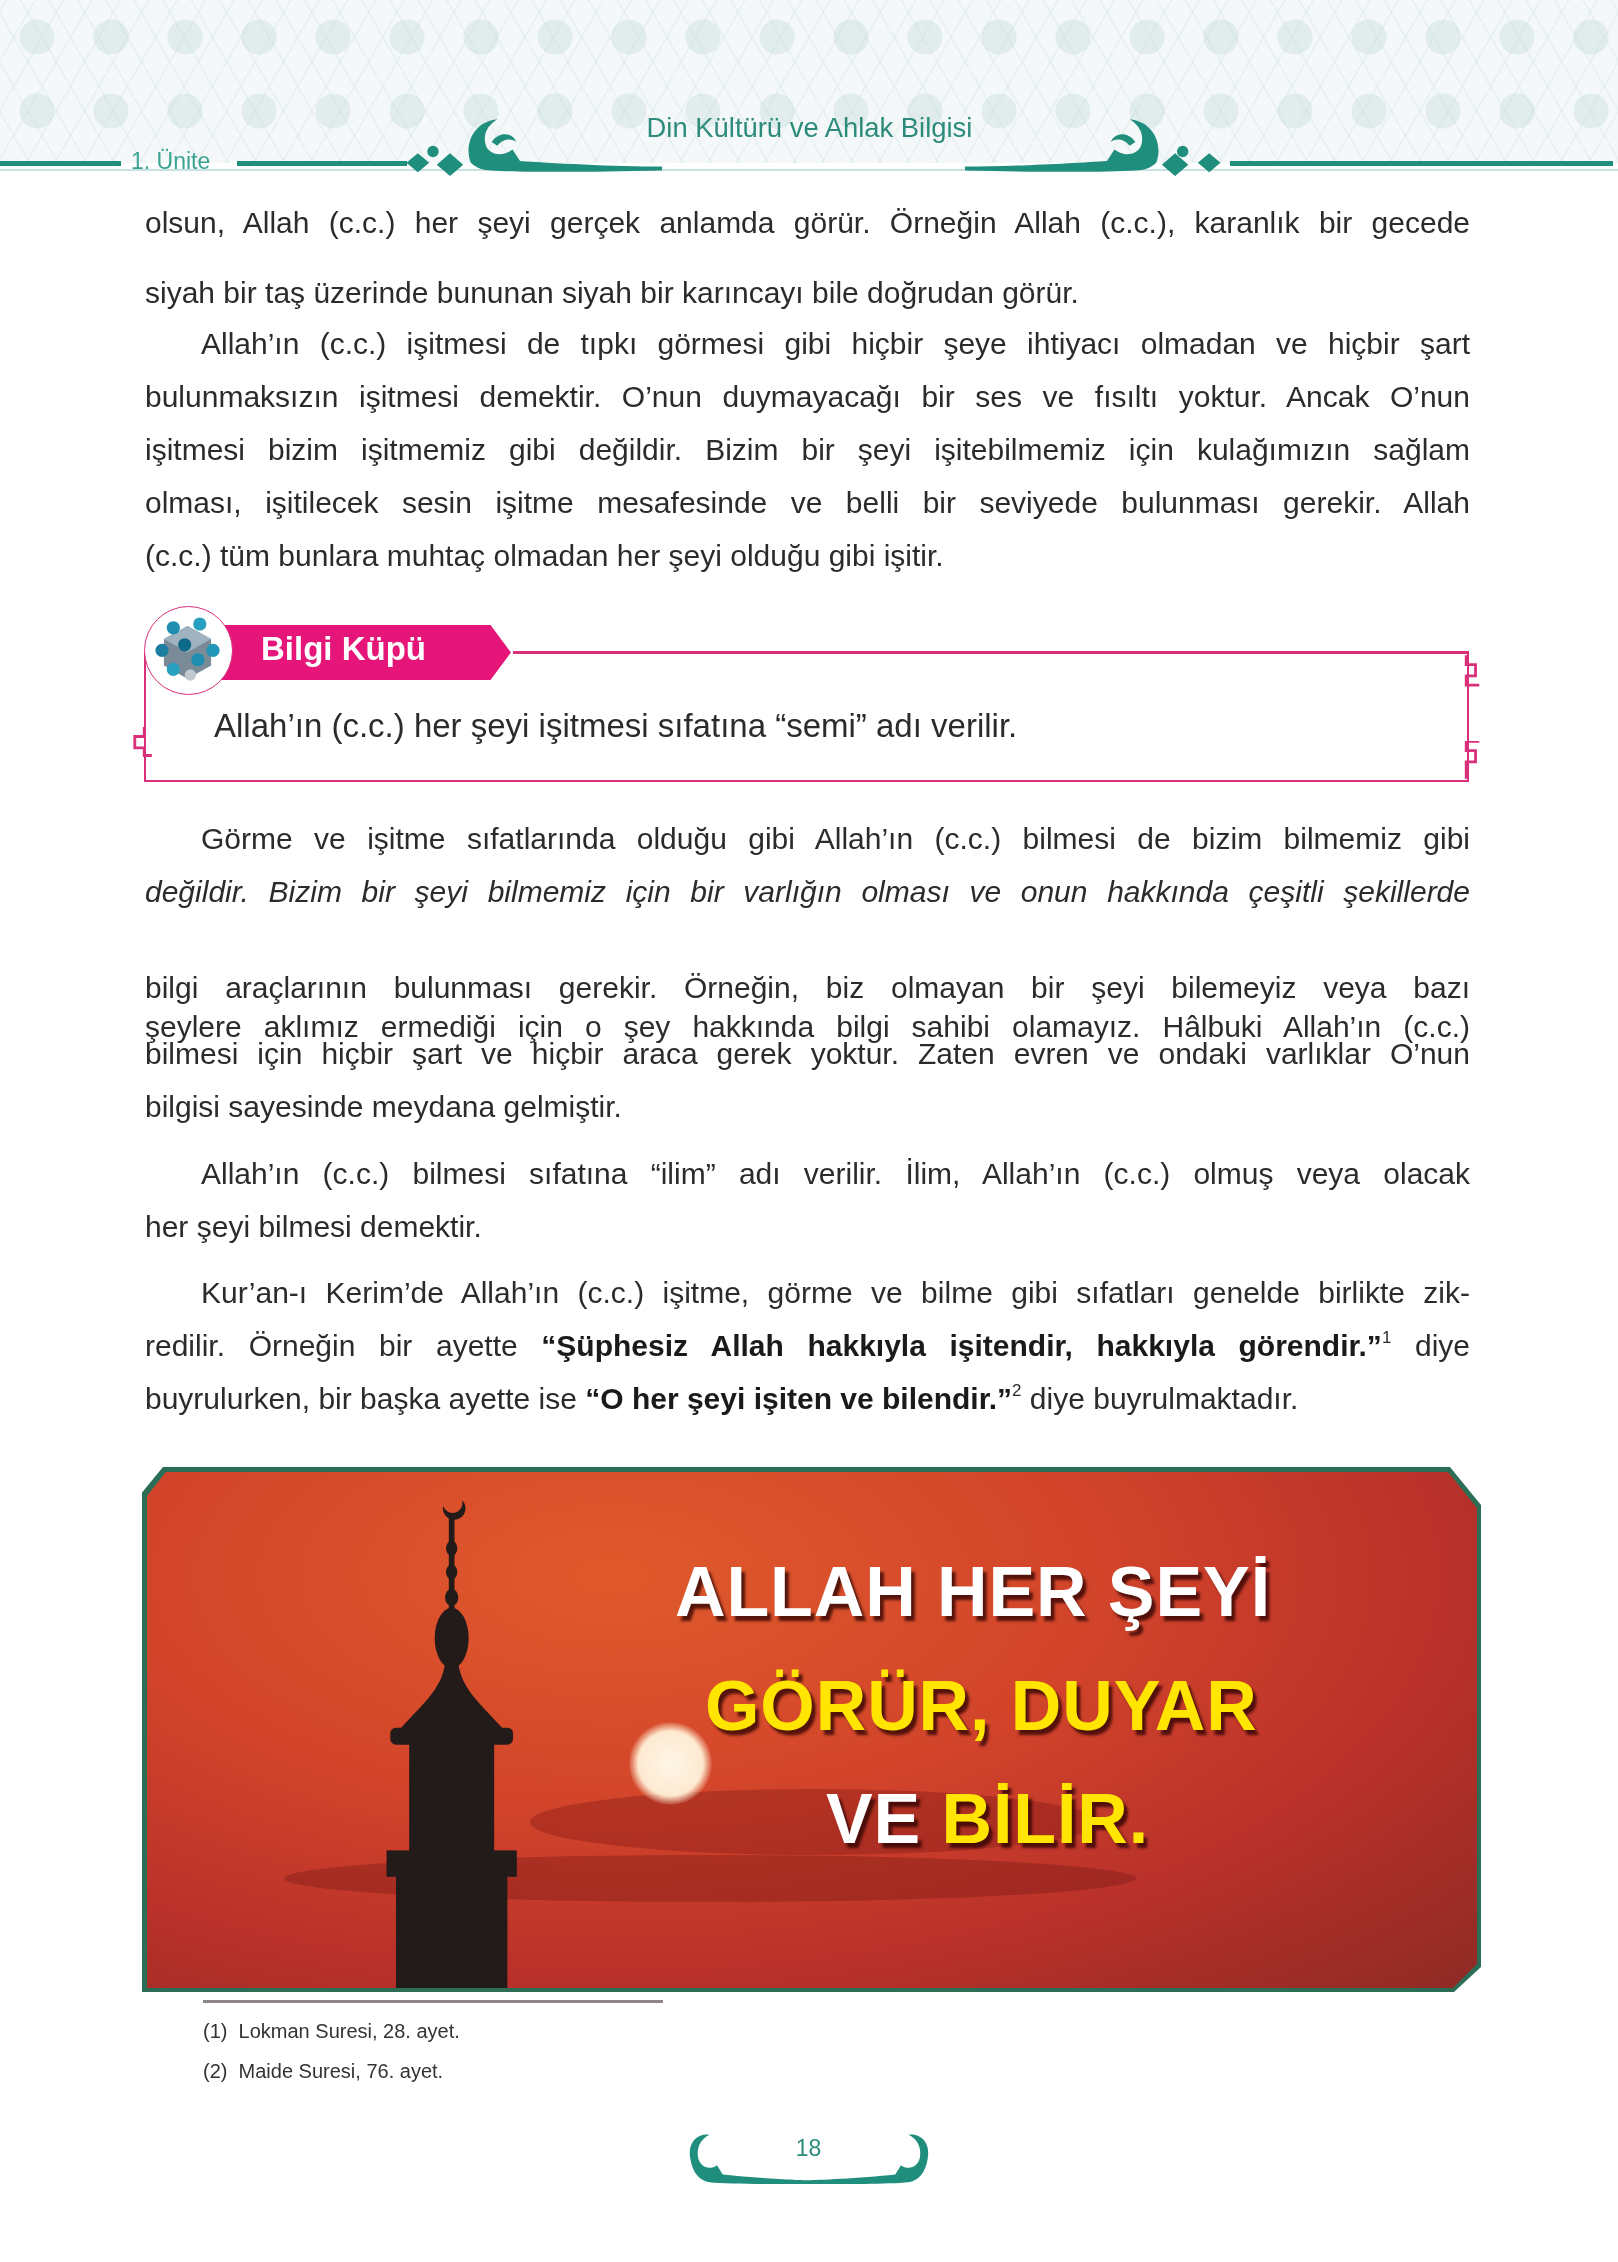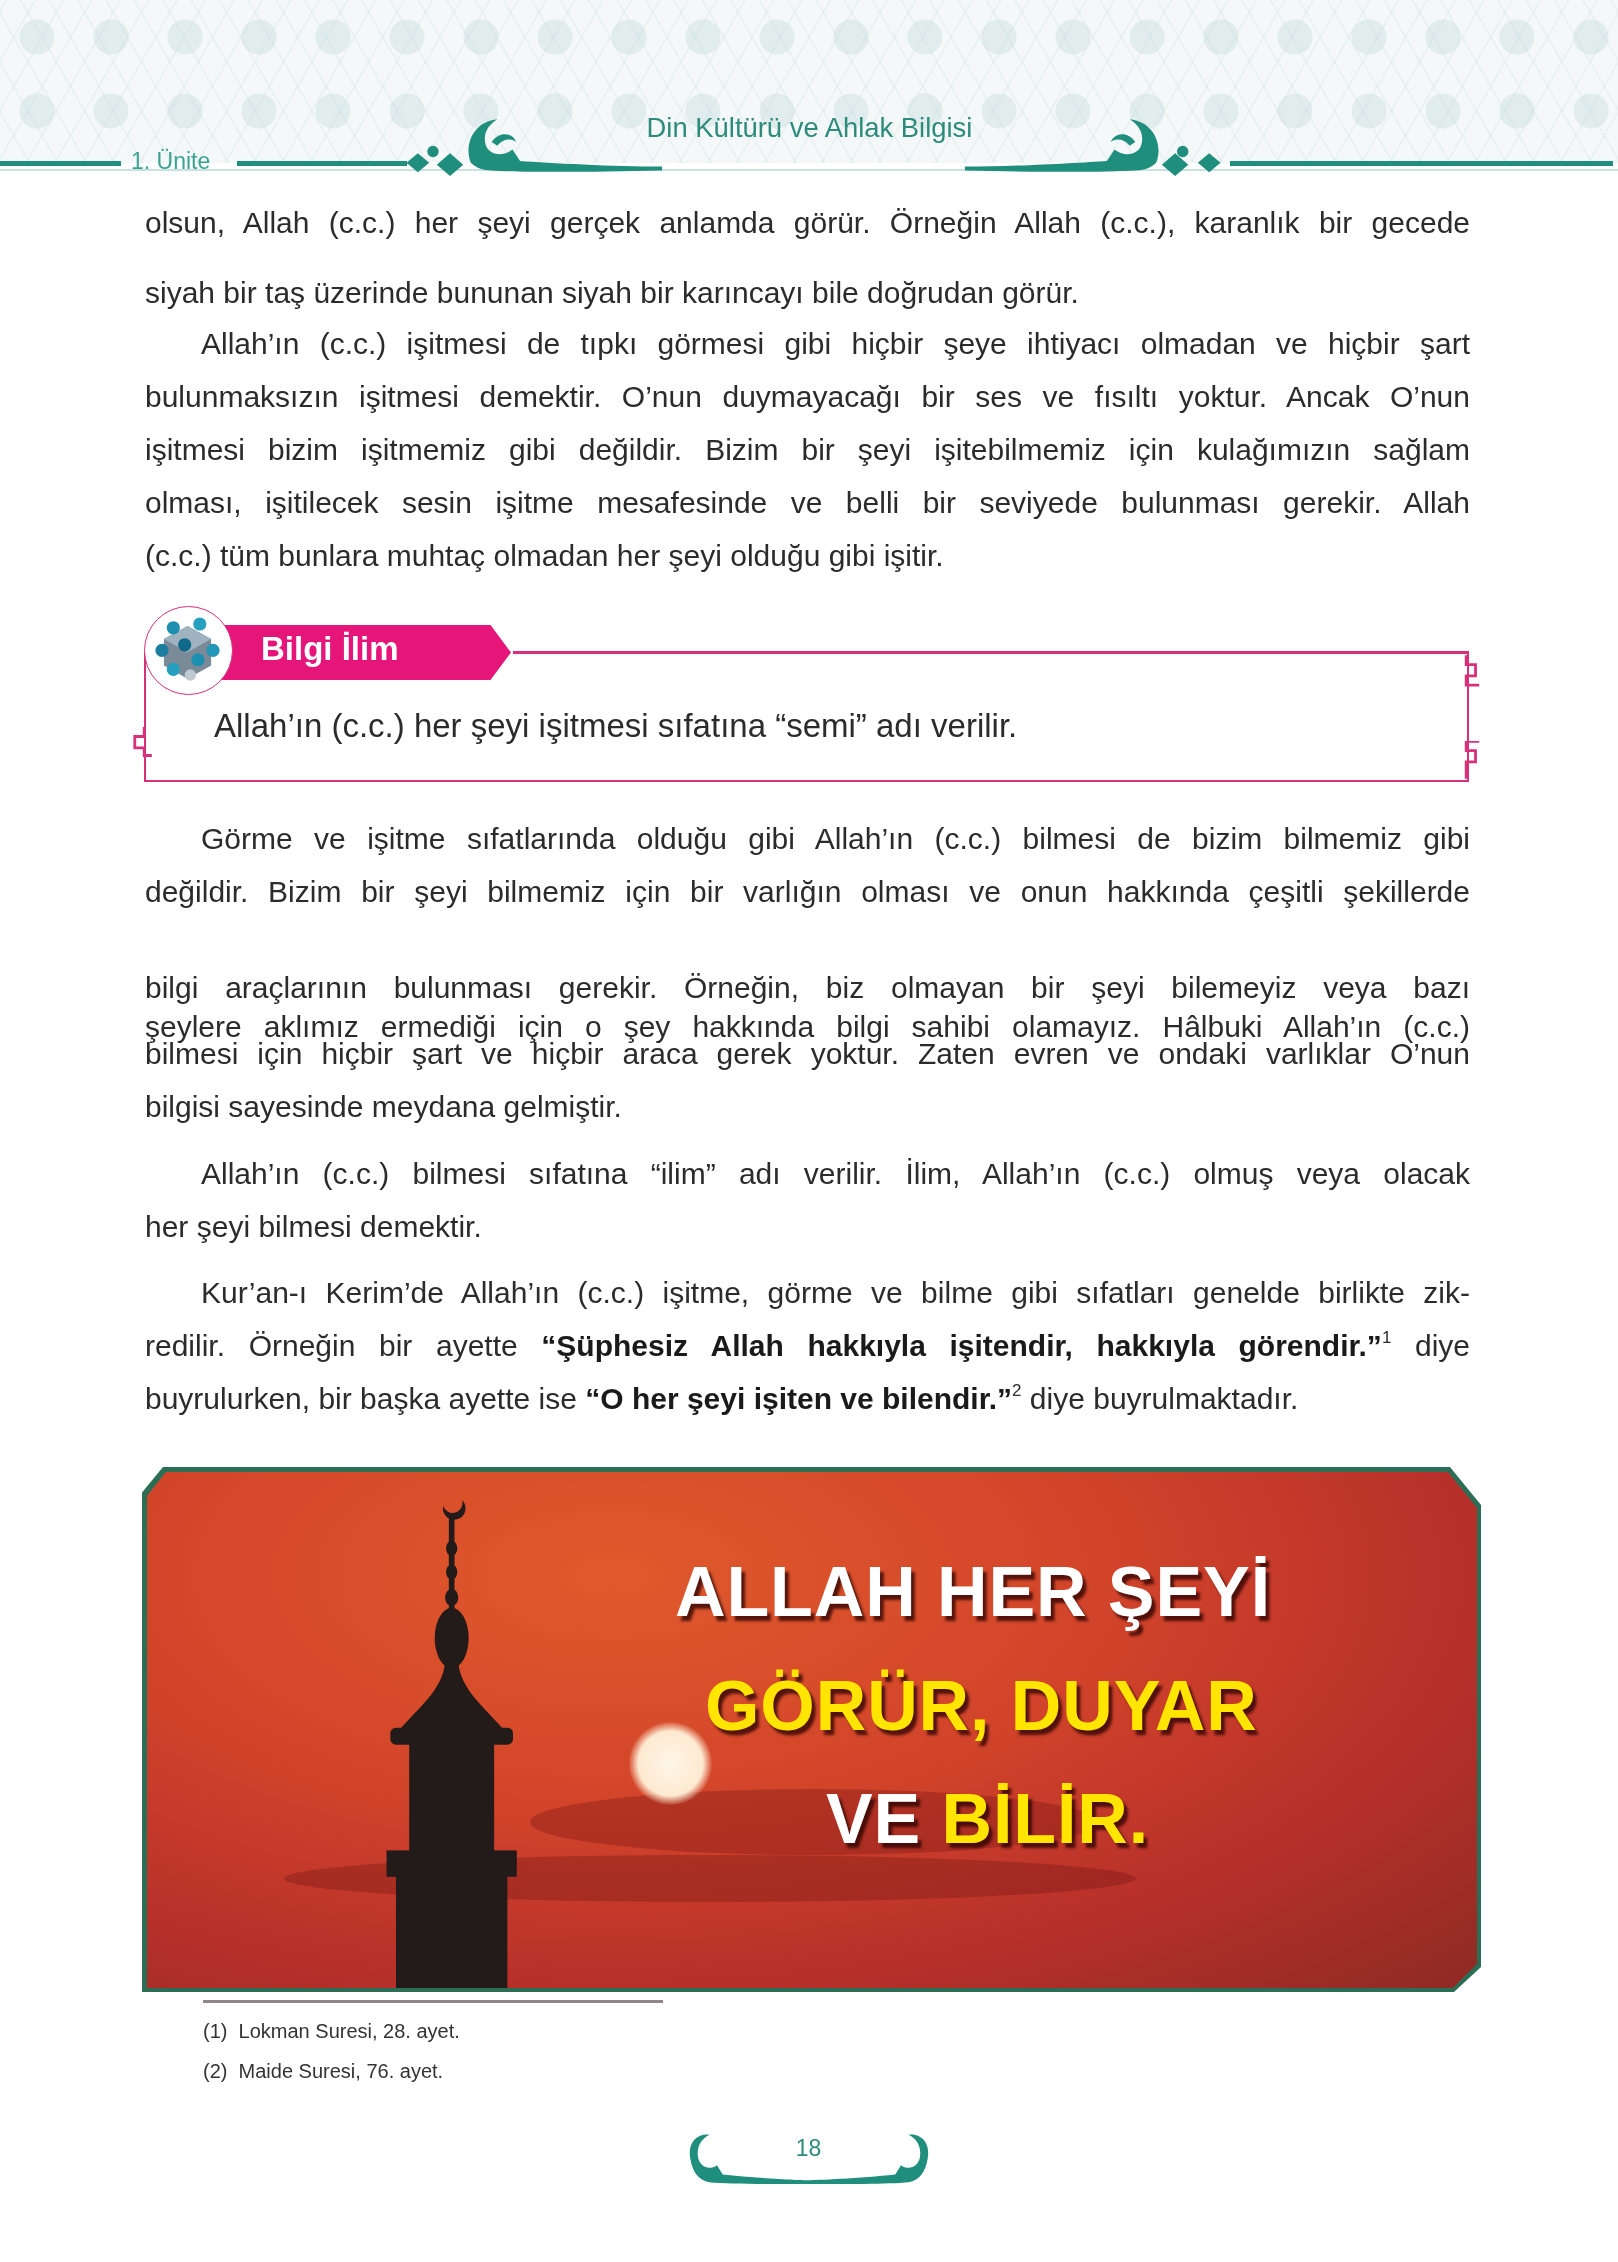--- a/index.html
+++ b/index.html
@@ -87,39 +87,39 @@
     <path d="M14,0 V10 H4 V22 H14 V30 H22" fill="none" stroke="#d9307a" stroke-width="3"></path>
   </svg>
   <svg style="position:absolute;left:1311px;top:3.8px;" width="28" height="38" viewBox="0 0 30 40">
     <path d="M12,0 V10 H22 V22 H12 V32 H26" fill="none" stroke="#d9307a" stroke-width="3"></path>
   </svg>
   <svg style="position:absolute;left:1311px;top:90px;" width="28" height="38" viewBox="0 0 30 40">
     <path d="M26,0 H12 V10 H22 V22 H12 V40" fill="none" stroke="#d9307a" stroke-width="3"></path>
   </svg>
 </div>
 <div class="tab"></div>
-<div class="tab-label">Bilgi İlim</div>
+<div class="tab-label">Bilgi Küpü</div>
 <div class="cube">
   <svg width="85" height="85" viewBox="0 0 90 90">
     <polygon points="45,20 70,34 70,62 45,76 20,62 20,34" fill="#7a8a96"></polygon>
     <polygon points="45,20 70,34 45,48 20,34" fill="#9fb2c0"></polygon>
     <circle cx="30" cy="22" r="7" fill="#1e8fb0"></circle>
       <circle cx="58" cy="18" r="7" fill="#27a0bf"></circle>
     <circle cx="18" cy="46" r="7" fill="#1b7ea0"></circle>
       <circle cx="72" cy="46" r="7" fill="#2196b8"></circle>
     <circle cx="42" cy="40" r="7" fill="#0f6a8a"></circle>
       <circle cx="56" cy="56" r="7" fill="#1e8fb0"></circle>
     <circle cx="30" cy="66" r="7" fill="#27a0bf"></circle>
       <circle cx="48" cy="72" r="6" fill="#c0c8d0"></circle>
   </svg>
 </div>
 <div class="box-text">Allah’ın (c.c.) her şeyi işitmesi sıfatına “semi” adı verilir.</div>
 
 <div class="line indent" style="top:820px;">Görme ve işitme sıfatlarında olduğu gibi Allah’ın (c.c.) bilmesi de bizim bilmemiz gibi</div>
-<div class="line" style="top:873px;">değildir. Bizim bir şeyi bilmemiz için bir varlığın olması ve onun hakkında çeşitli şekillerde</div>
+<div class="line" style="top:873px;font-style:italic;">değildir. Bizim bir şeyi bilmemiz için bir varlığın olması ve onun hakkında çeşitli şekillerde</div>
 <div class="line" style="top:969px;">bilgi araçlarının bulunması gerekir. Örneğin, biz olmayan bir şeyi bilemeyiz veya bazı</div>
 <div class="line" style="top:980px;margin-top:28px;">şeylere aklımız ermediği için o şey hakkında bilgi sahibi olamayız. Hâlbuki Allah’ın (c.c.)</div>
 <div class="line" style="top:1035px;">bilmesi için hiçbir şart ve hiçbir araca gerek yoktur. Zaten evren ve ondaki varlıklar O’nun</div>
 <div class="line last" style="top:1088px;">bilgisi sayesinde meydana gelmiştir.</div>
 
 <div class="line indent" style="top:1155px;">Allah’ın (c.c.) bilmesi sıfatına “ilim” adı verilir. İlim, Allah’ın (c.c.) olmuş veya olacak</div>
 <div class="line last" style="top:1208px;">her şeyi bilmesi demektir.</div>
 
 <div class="line indent" style="top:1274px;">Kur’an-ı Kerim’de Allah’ın (c.c.) işitme, görme ve bilme gibi sıfatları genelde birlikte zik-</div>
 <div class="line" style="top:1327px;"><span>redilir. Örneğin bir ayette </span><b>“Şüphesiz Allah hakkıyla işitendir, hakkıyla görendir.”</b><sup>1</sup><span> diye</span></div>

